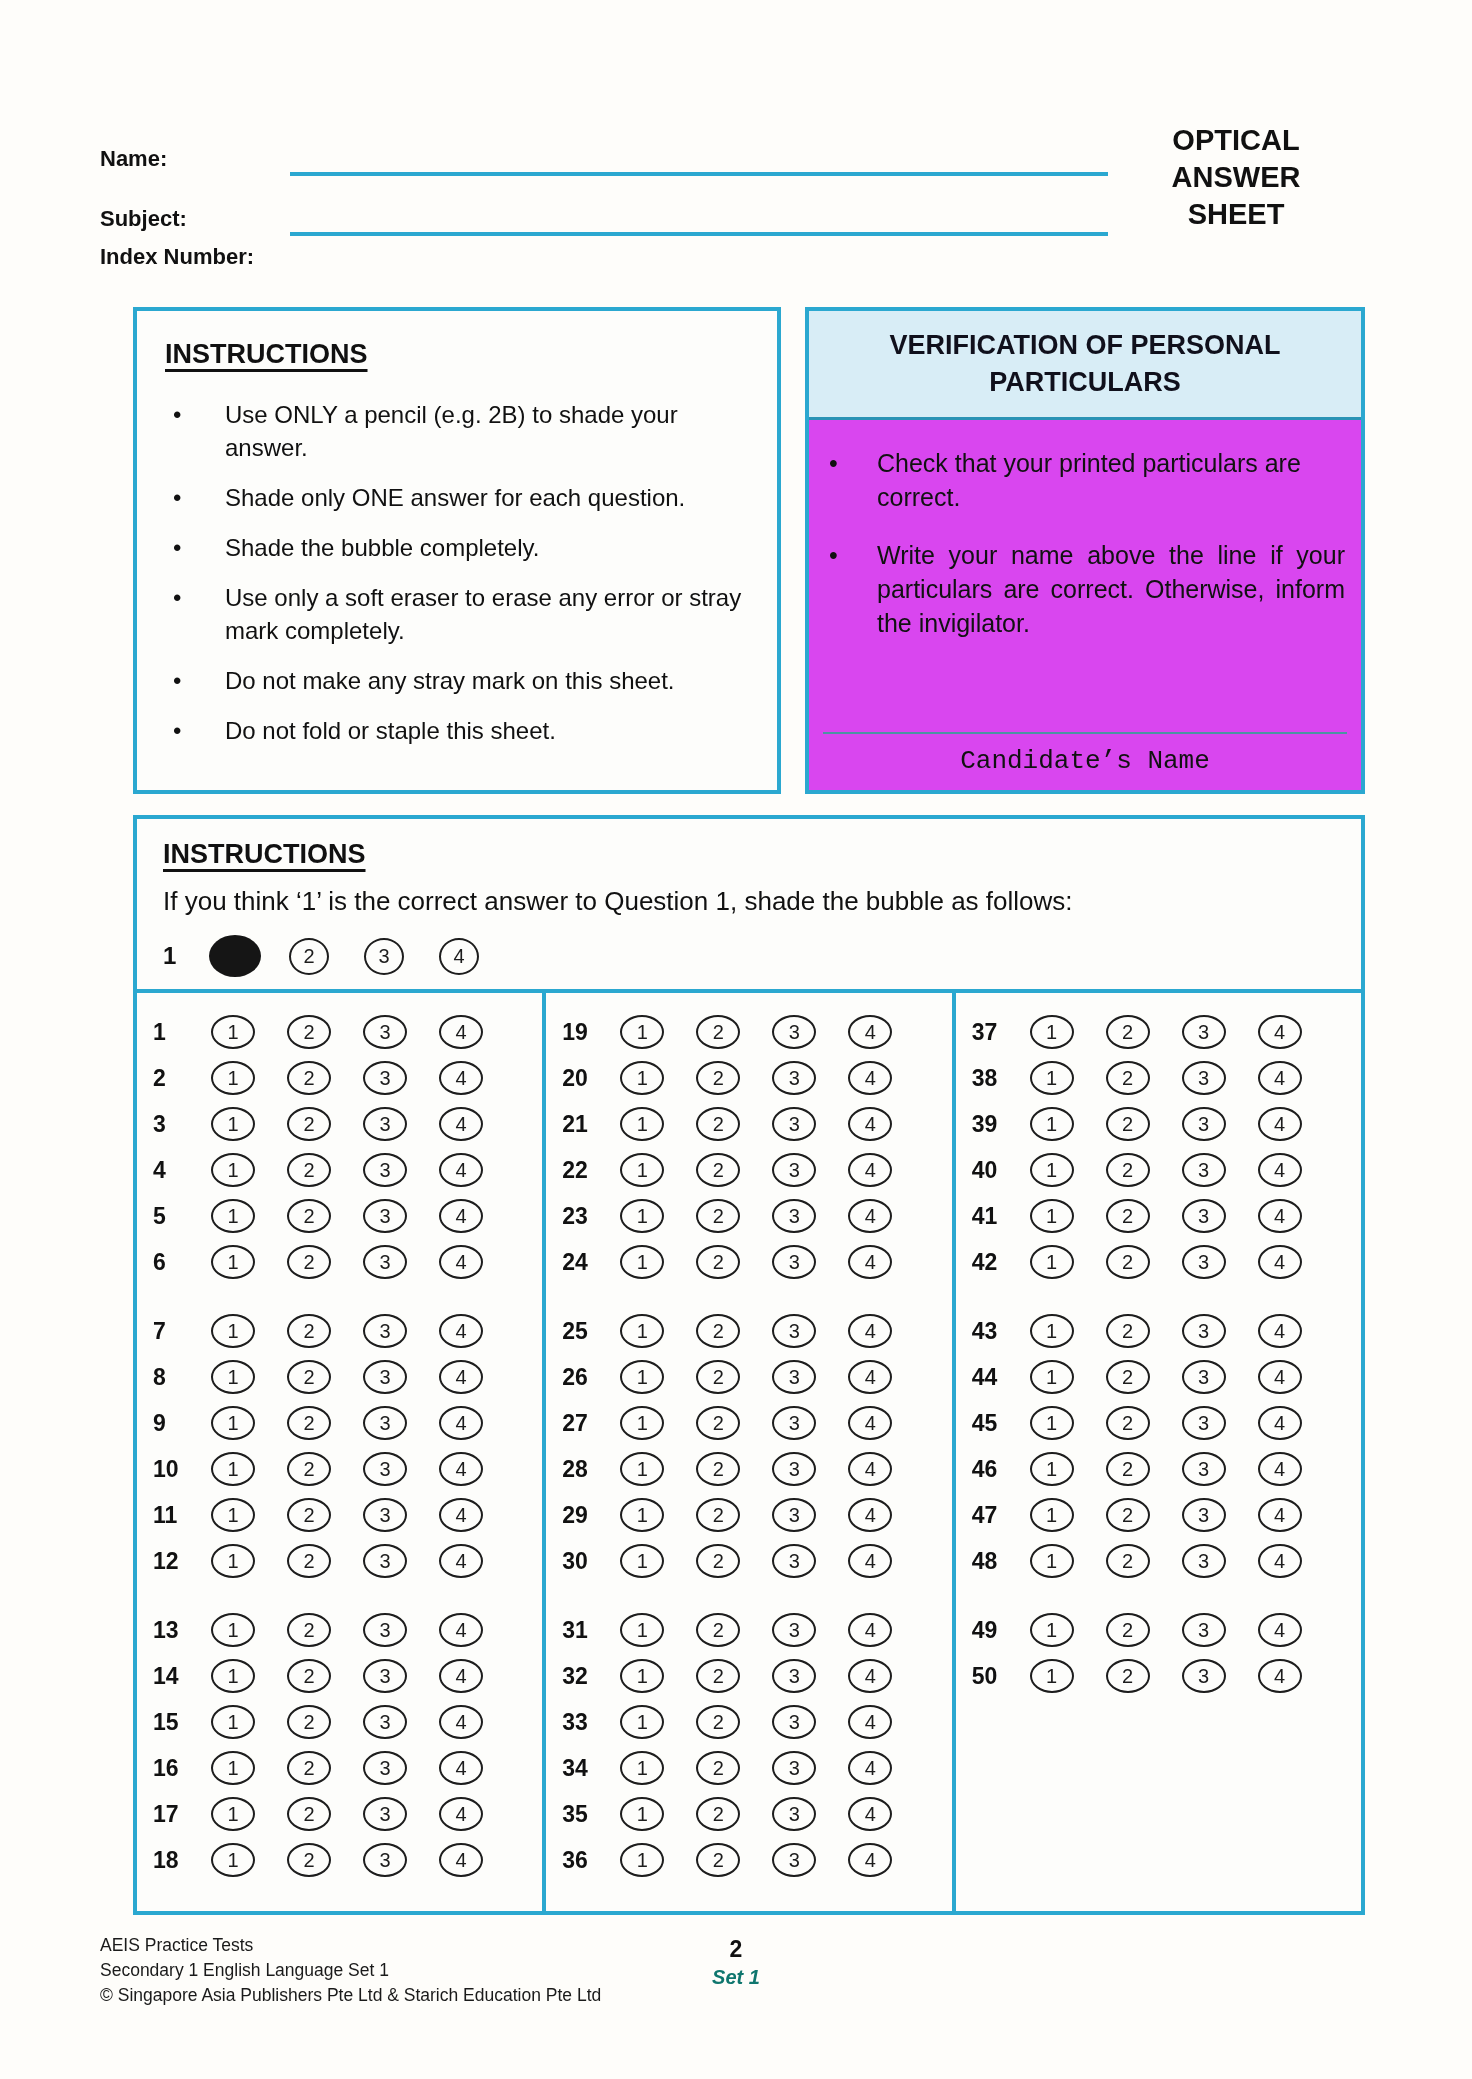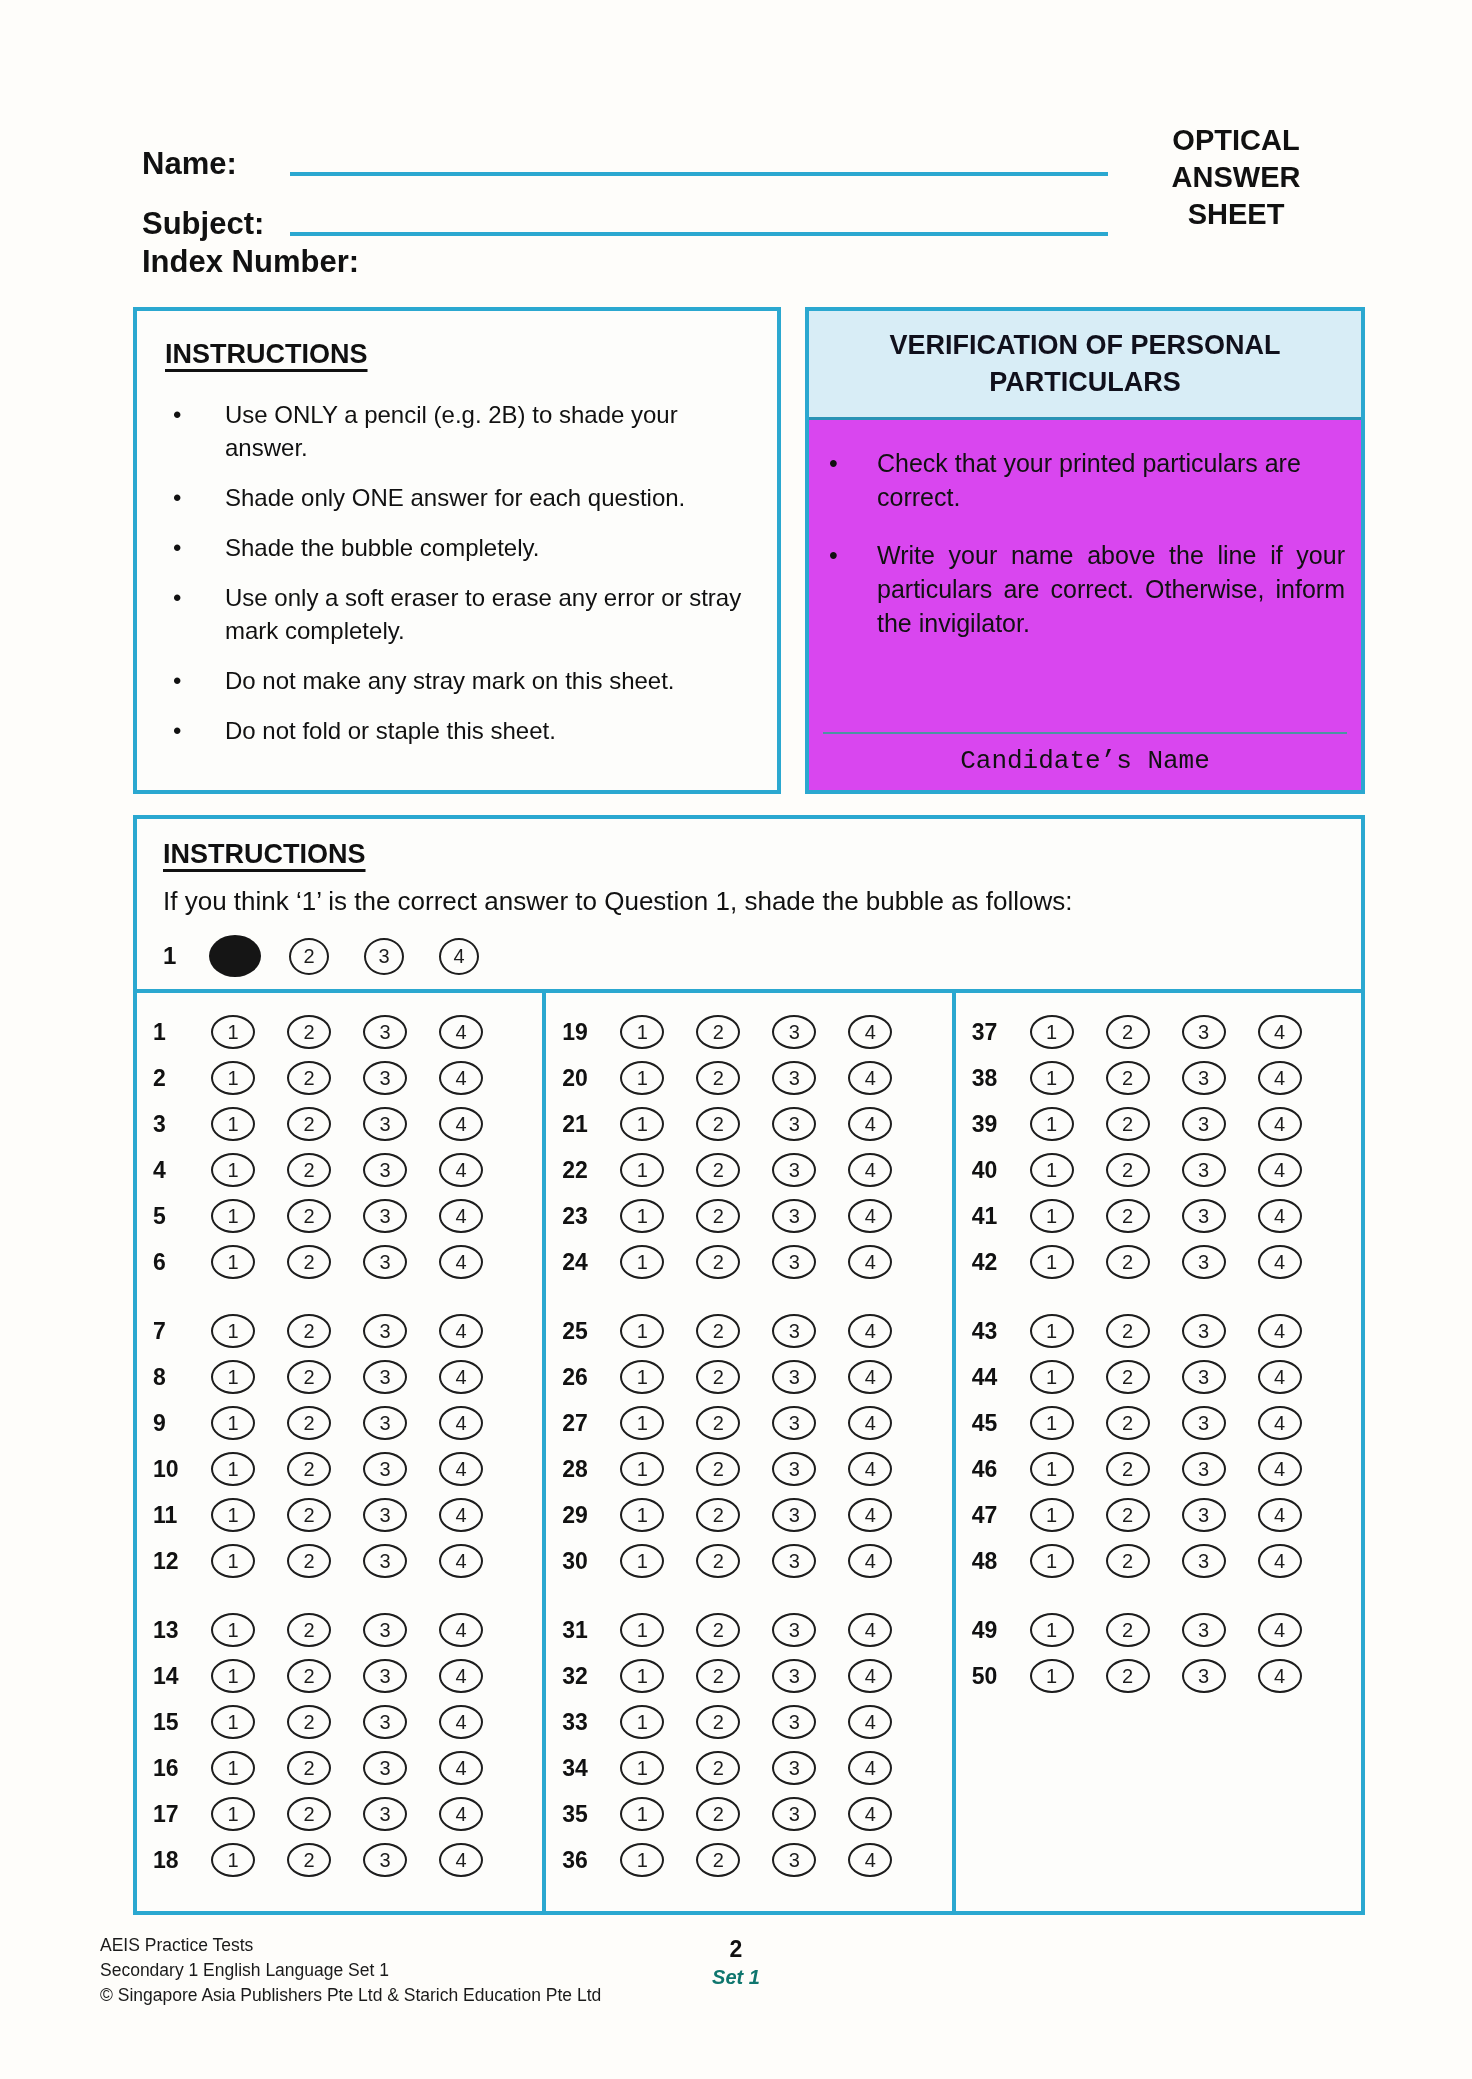--- a/index.html
+++ b/index.html
@@ -6,21 +6,21 @@
   .page{
     position:relative;
     width:1472px;height:2079px;
     background:#fefdfa;
     font-family:"Liberation Sans", sans-serif;
     color:#111;
     overflow:hidden;
     margin:0 auto;
   }
   
-  .field-label{position:absolute;font-weight:700;font-size:31px;margin-left:42px;}
+  .field-label{position:absolute;font-weight:700;font-size:22px;}
   .h-line{position:absolute;height:4px;background:#2ba8d0;}
   #name-label{left:100px;top:146px;}
   #name-line{left:290px;top:172px;width:818px;}
   #subject-label{left:100px;top:206px;}
   #subject-line{left:290px;top:232px;width:818px;}
   #index-label{left:100px;top:244px;}
   .title-block{
     position:absolute;left:1158px;top:122px;width:156px;
     text-align:center;font-weight:700;font-size:29px;line-height:37px;
   }

